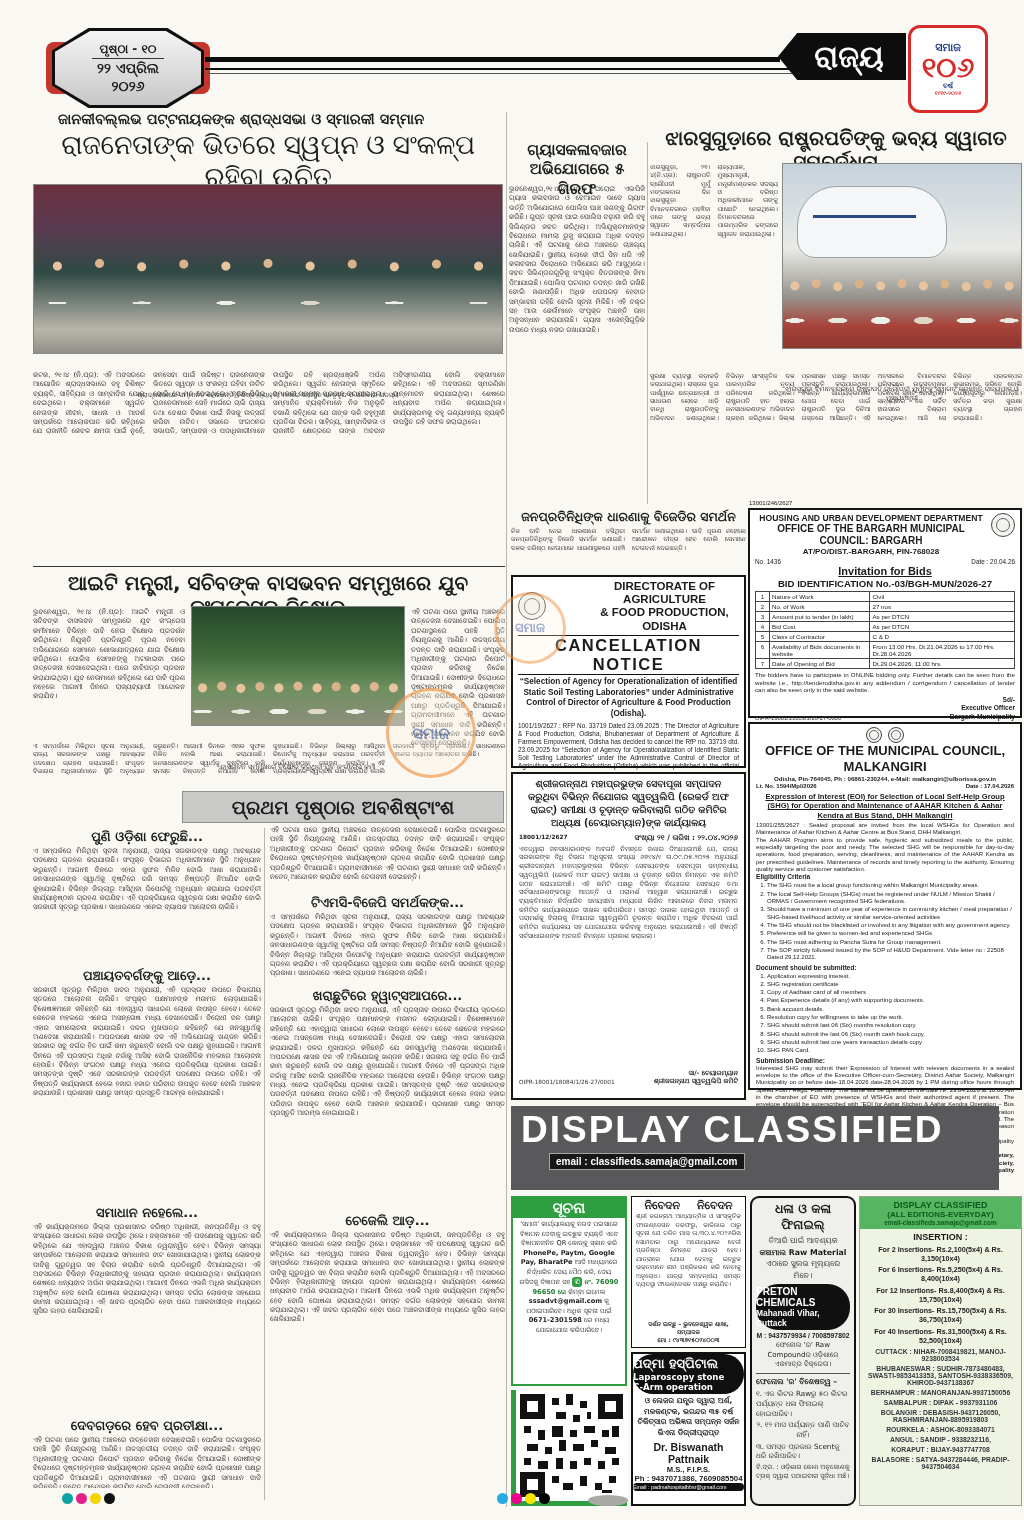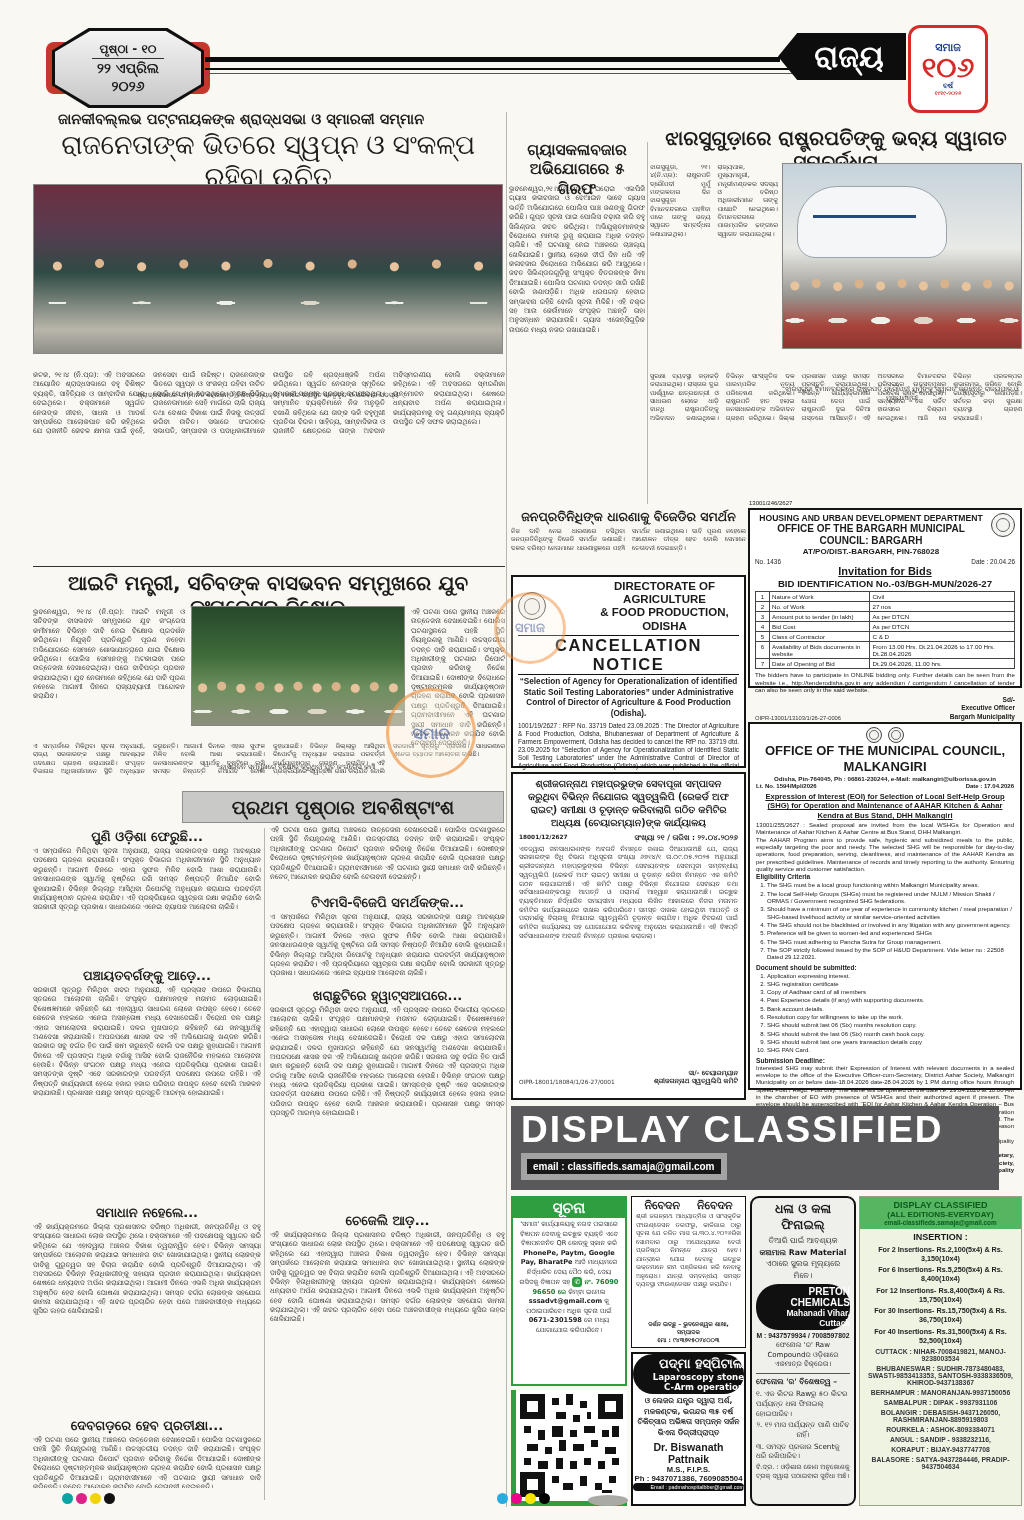--- a/index.html
+++ b/index.html
@@ -98,26 +98,26 @@
   .cont-banner{left:182px;top:791px;width:320px;height:30px;background:#c9c9c7;border:1px solid #8f8f8d;
     display:flex;align-items:center;justify-content:center;font-size:19px;font-weight:bold;}
   .cont-sub{font-size:13px;font-weight:bold;text-align:center;margin:3px 0 2px;}
 
   
   .dc-banner{left:511px;top:1106px;width:488px;height:84px;background:#59595b;color:#fff;
     padding:5px 10px;box-sizing:border-box;}
   .dc-title{font-size:37px;font-weight:800;letter-spacing:2px;line-height:1.05;}
   .dc-row{display:flex;align-items:center;gap:8px;margin-top:3px;}
   .dc-sub{font-size:17px;font-weight:bold;letter-spacing:1px;}
-  .dc-email{background:#171717;border:6px solid #a3a3a3;font-size:10px;font-weight:bold;padding:2px 6px;}
+  .dc-email{background:#171717;border:1px solid #a3a3a3;font-size:10px;font-weight:bold;padding:2px 6px;margin-left:28px;}
 
   
   .green-head{background:#2f9e41;color:#fff;font-weight:bold;text-align:center;}
   .ad-box{box-sizing:border-box;background:#fff;}
-  .black-band{background:#101010;color:#fff;text-align:right;border-radius:22px;}
+  .black-band{background:#101010;color:#fff;text-align:left;border-radius:22px;}
   .rates-box{border:1.5px solid #9aa089;background:#eef3e2;}
   .rates-head{background:#56b560;color:#0b5b1d;text-align:center;font-weight:bold;padding:3px 2px;}
   .rate-line{font-size:7.2px;font-weight:bold;text-align:center;margin:2.5px 2px;color:#222;}
   .contact-line{font-size:6.8px;font-weight:bold;text-align:center;margin:3px 2px;color:#35383d;}
 
   .vrule{background:#b9b6ae;width:1px;}
   .dot{border-radius:50%;position:absolute;width:11px;height:11px;}
   .wa-ic{display:inline-block;background:#2f9e41;color:#fff;border-radius:3px;font-size:7px;padding:0 2px;font-weight:bold;}
   .oipr{font-size:5.8px;color:#333;}
   .sign{font-size:6.6px;font-weight:bold;text-align:right;line-height:1.25;}
@@ -203,21 +203,21 @@
         <span>Sd/- Director of Agriculture &amp;</span><br>
         <span>Food Production, Odisha</span>
       </span>
     </div>
   </div>
   <div class="abs wm" style="left:494px;top:592px;width:66px;height:66px;font-size:13px;opacity:.8;">
     <span>ସମାଜ</span>
   </div>
 
   <div class="abs en" style="left:749px;top:500px;font-size:6px;">13001/246/2627</div>
-  <div class="abs nbox en" style="left:748px;top:508px;width:274px;height:180px;padding:3px 5px;">
+  <div class="abs nbox en" style="left:748px;top:508px;width:274px;height:210px;padding:3px 5px;">
     <div style="display:flex;align-items:flex-start;gap:4px;">
       <div style="flex:1;text-align:center;font-weight:bold;line-height:1.2;">
         <div style="font-size:8.6px;">HOUSING AND URBAN DEVELOPMENT DEPARTMENT</div>
         <div style="font-size:10px;">OFFICE OF THE BARGARH MUNICIPAL COUNCIL: BARGARH</div>
         <div style="font-size:8px;">AT/PO/DIST.-BARGARH, PIN-768028</div>
       </div>
       <span class="emblem" style="width:22px;height:22px;">
           <i></i>
         </span>
     </div>

